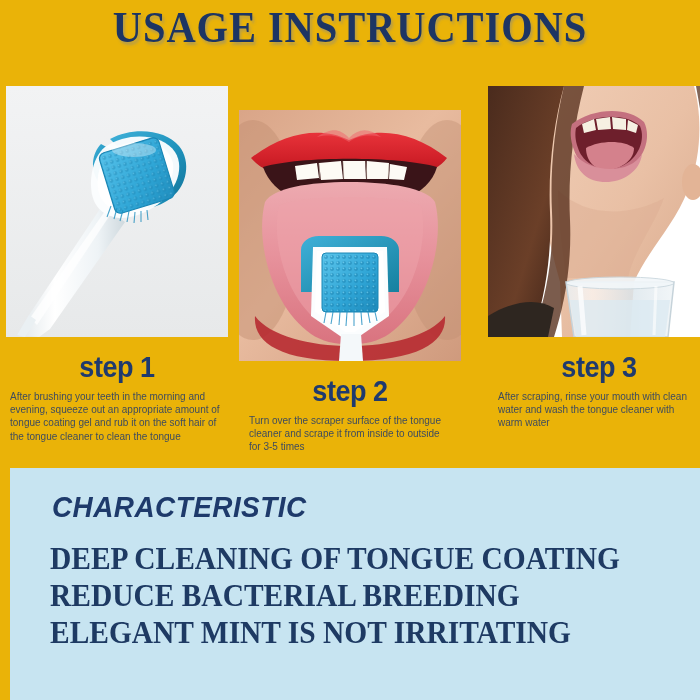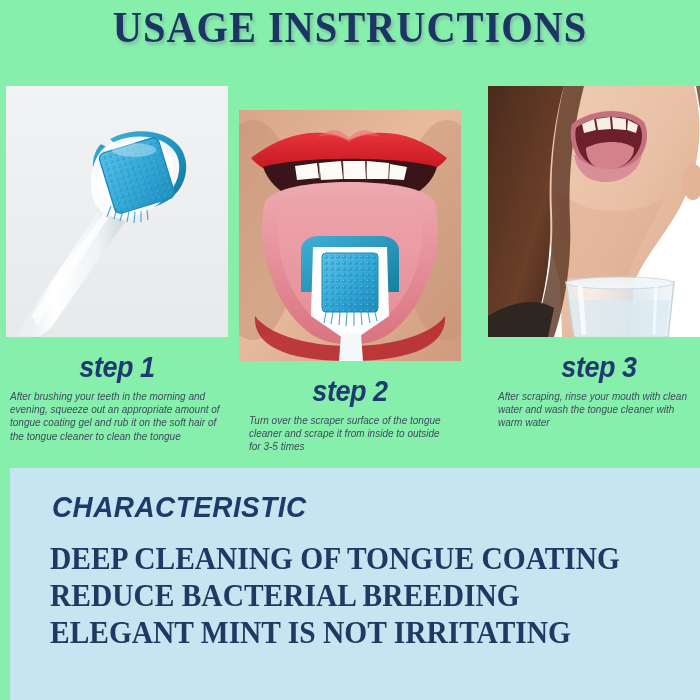--- a/index.html
+++ b/index.html
@@ -10,21 +10,21 @@
     width: 700px;
     height: 700px;
     overflow: hidden;
     background: #ffffff;
     font-family: "Liberation Sans", sans-serif;
   }
   #page {
     position: relative;
     width: 700px;
     height: 700px;
-    background: #86efac;
+    background: #eab308;
   }
 
   
   .header-title {
     position: absolute;
     left: 0;
     top: 2px;
     width: 700px;
     text-align: center;
     font-family: "Liberation Serif", serif;
@@ -38,21 +38,20 @@
     white-space: nowrap;
   }
 
   
   .steps-row {
     position: absolute;
     left: 0;
     top: 86px;
     width: 642px;
     height: 380px;
-    font-style: italic;
   }
   .step-col {
     position: absolute;
     top: 0;
     width: 222px;
   }
   .step-col.c1 { left: 6px; }
   .step-col.c2 { left: 239px; margin-top: 24px; }
   .step-col.c3 { left: 488px; }
 

